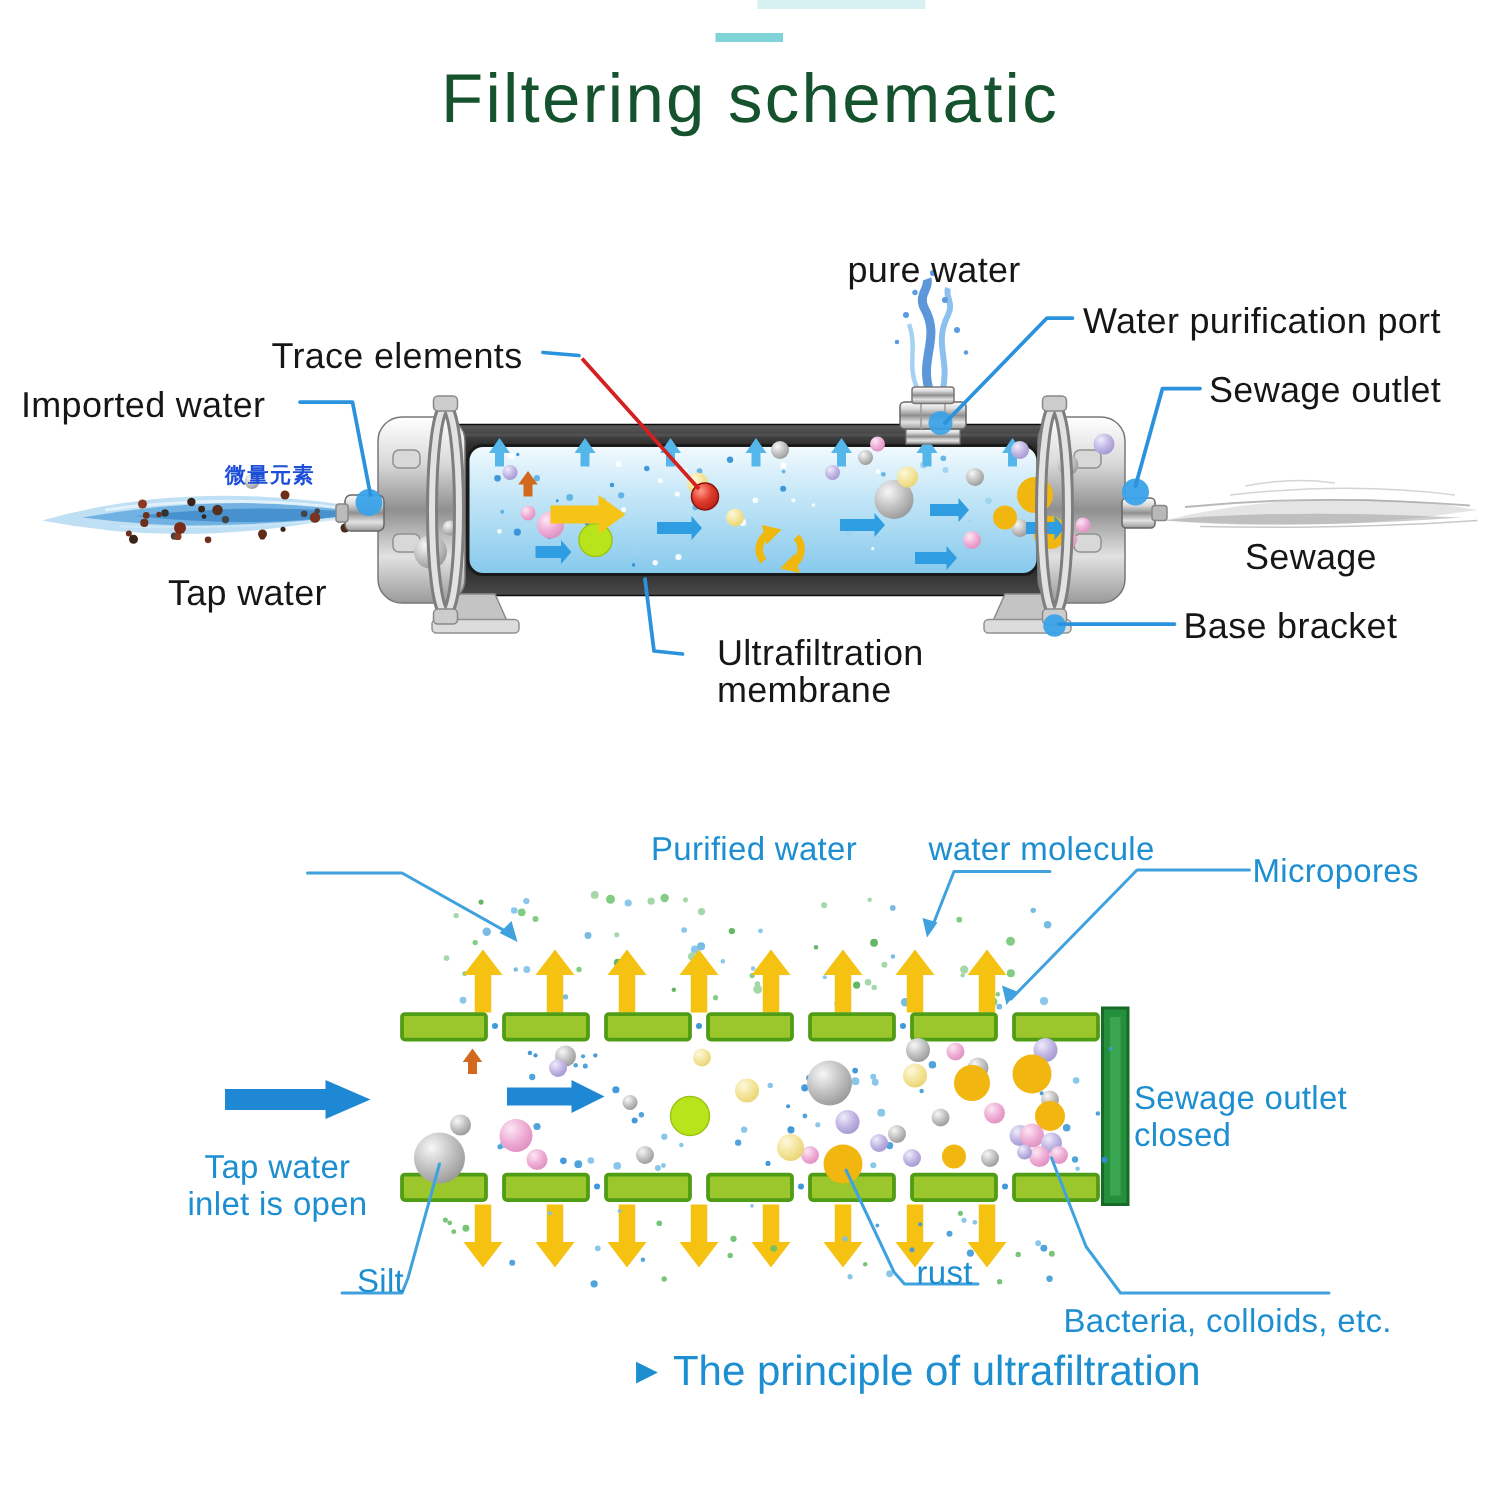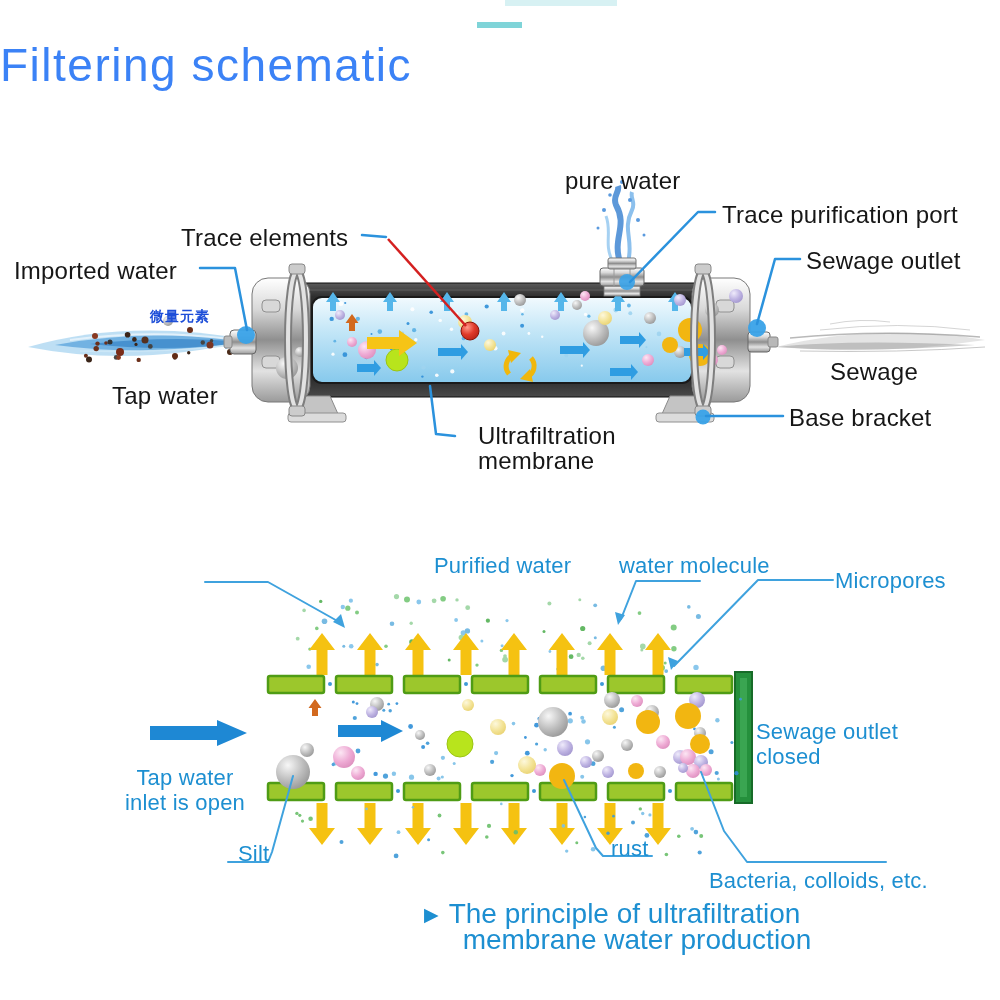--- a/index.html
+++ b/index.html
@@ -5,22 +5,22 @@
   html,body{margin:0;padding:0;background:#fff;}
   #stage{position:relative;width:1000px;height:1000px;background:#ffffff;overflow:hidden;
          font-family:"Liberation Sans", sans-serif;}
   #art{position:absolute;left:0;top:0;width:1000px;height:1000px;}
   .lbl{position:absolute;white-space:nowrap;}
   .L{font-size:24px;color:#161616;letter-spacing:.2px;}
   .B{font-size:22px;color:#1d8fd1;letter-spacing:.2px;}
   .cn{font-size:14px;color:#1d4ed8;font-weight:bold;letter-spacing:1px;}
   .two{line-height:25px;}
   .center{text-align:center;}
-  .title{position:absolute;left:0;top:38px;width:1000px;
-         font-size:46px;color:#3b82f6;letter-spacing:1.5px;}
+  .title{position:absolute;left:0;top:38px;width:1000px;text-align:center;
+         font-size:46px;color:#14532d;letter-spacing:1.5px;}
   .dash{position:absolute;left:477px;top:22px;width:45px;height:6px;background:#7fd4d8;}
   .streak{position:absolute;left:505px;top:0;width:112px;height:6px;background:#cdeef0;opacity:.8;}
   .footer{position:absolute;left:424px;top:901px;display:flex;gap:10px;color:#1d8fd1;}
   .footer .tri{font-size:19px;line-height:27px;}
   .footer .ft{font-size:28px;line-height:26px;}
   .footer .ft .l2{padding-left:14px;}
 </style>
 </head>
 <body>
 
@@ -577,21 +577,21 @@
       </g>
       <g fill="#3fa2de">
         <polygon points="345,628 333,622 341,614"></polygon>
         <polygon points="618,625 615,612 625,615"></polygon>
         <polygon points="671,670 668,657 678,661"></polygon>
       </g>
     </g>
   </svg>
 
   <div class="lbl L" style="left:565px;top:167px">pure water</div>
-  <div class="lbl L" style="left:722px;top:201px">Trace purification port</div>
+  <div class="lbl L" style="left:722px;top:201px">Water purification port</div>
   <div class="lbl L" style="left:806px;top:247px">Sewage outlet</div>
   <div class="lbl L" style="left:181px;top:224px">Trace elements</div>
   <div class="lbl L" style="left:14px;top:257px">Imported water</div>
   <div class="lbl L" style="left:112px;top:382px">Tap water</div>
   <div class="lbl L" style="left:830px;top:358px">Sewage</div>
   <div class="lbl L" style="left:789px;top:404px">Base bracket</div>
   <div class="lbl L two" style="left:478px;top:423px">
     <div>Ultrafiltration</div>
     <div>membrane</div>
   </div>
@@ -609,17 +609,16 @@
     <div>closed</div>
   </div>
   <div class="lbl B" style="left:238px;top:841px">Silt</div>
   <div class="lbl B" style="left:611px;top:836px">rust</div>
   <div class="lbl B" style="left:709px;top:868px">Bacteria, colloids, etc.</div>
 
   <div class="footer">
     <span class="tri">▶</span>
     <span class="ft">
       <div>The principle of ultrafiltration</div>
-      <div class="l2">membrane water production</div>
     </span>
   </div>
 
 </div>
 
 </body></html>

